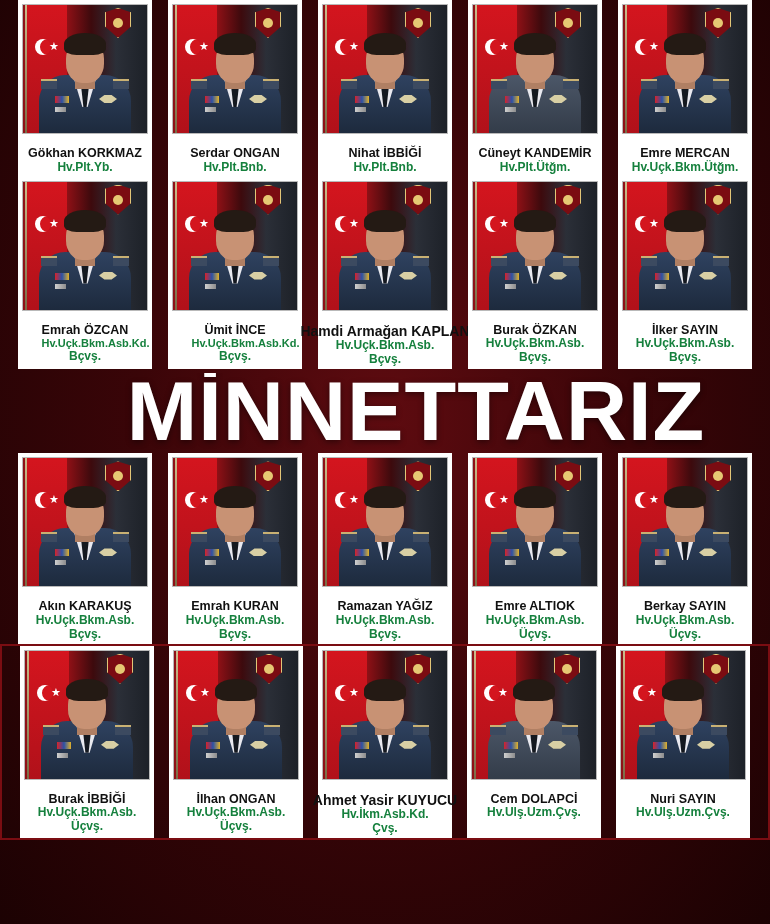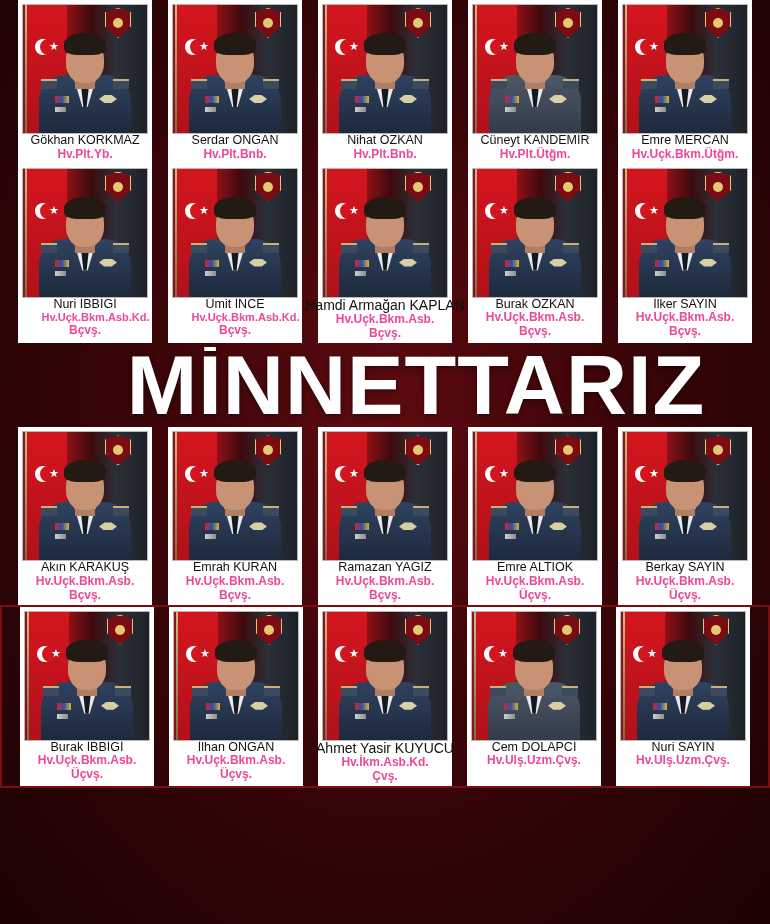--- a/index.html
+++ b/index.html
@@ -201,32 +201,32 @@
     width: 16px;
     height: 8px;
     background: #3c4a60;
     border-top: 2px solid #c9b173;
   }
   .photo .epaulette-l { left: 2px; }
   .photo .epaulette-r { right: 2px; }
 
   .name {
     font-size: 12.5px;
-    font-weight: normal;
+    font-weight: bold;
     color: #111111;
-    margin-top: 0;
+    margin-top: 13px;
     line-height: 1.1;
     text-align: center;
     white-space: nowrap;
   }
   .name.small { font-size: 14px; }
   .rank {
     font-size: 12px;
     font-weight: bold;
-    color: #ec4899;
+    color: #15803d;
     line-height: 1.15;
     text-align: center;
   }
   .rank.small { font-size: 11px; padding-left: 21px; }
 
   
   .row {
     position: relative;
   }
   .banner {
@@ -319,21 +319,21 @@
               <div class="medal"></div>
               <div class="medal2"></div>
               <div class="wing"></div>
               <div class="epaulette-l"></div>
               <div class="epaulette-r"></div>
               <div class="neck"></div>
               <div class="head"></div>
               <div class="hair"></div>
             </div>
           </div>
-          <div class="name">Nihat ÖZKAN</div>
+          <div class="name">Nihat İBBİĞİ</div>
           <div class="rank">Hv.Plt.Bnb.</div>
         </div>
         <div class="card">
           <div class="photo grey">
             <div class="bg"></div>
             <div class="pole"></div>
             <div class="flag"></div>
             <div class="crest"></div>
             <div class="person">
               <div class="torso"></div>
@@ -393,21 +393,21 @@
               <div class="medal"></div>
               <div class="medal2"></div>
               <div class="wing"></div>
               <div class="epaulette-l"></div>
               <div class="epaulette-r"></div>
               <div class="neck"></div>
               <div class="head"></div>
               <div class="hair"></div>
             </div>
           </div>
-          <div class="name">Nuri İBBİĞİ</div>
+          <div class="name">Emrah ÖZCAN</div>
           <div class="rank small">Hv.Uçk.Bkm.Asb.Kd.</div>
           <div class="rank">Bçvş.</div>
         </div>
         <div class="card">
           <div class="photo navy">
             <div class="bg"></div>
             <div class="pole"></div>
             <div class="flag"></div>
             <div class="crest"></div>
             <div class="person">

